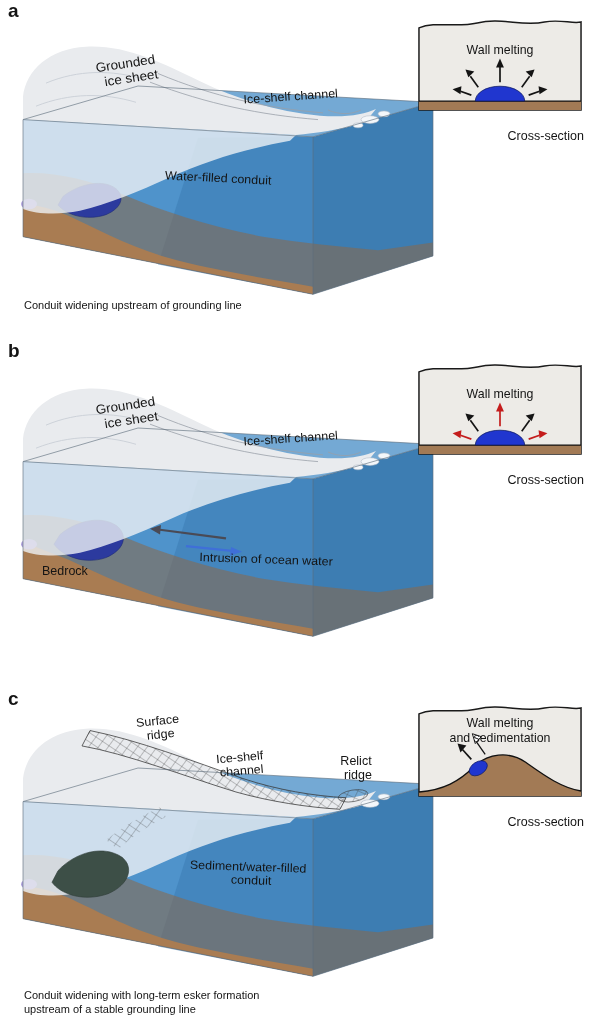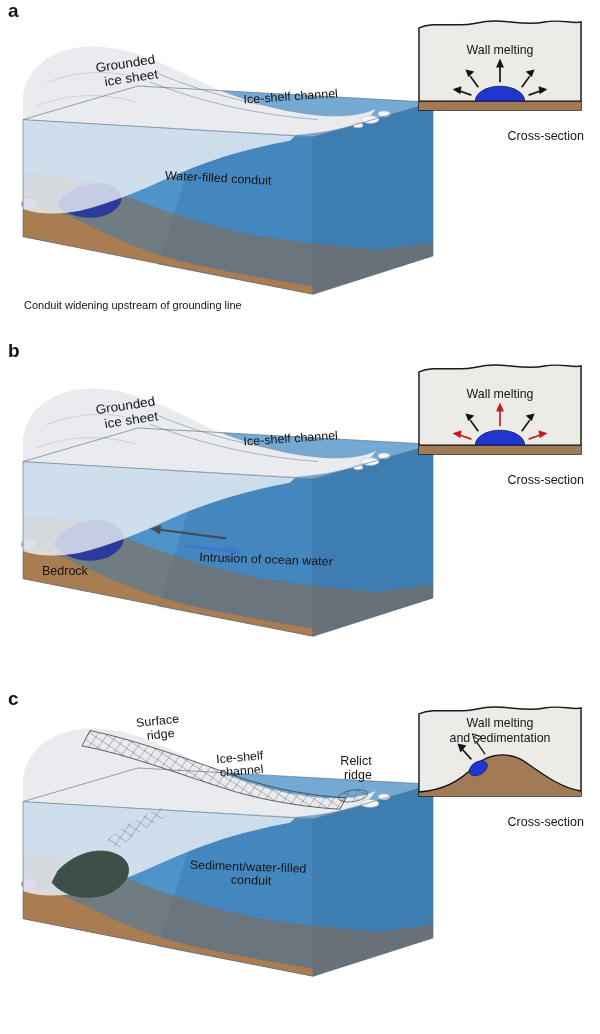--- a/index.html
+++ b/index.html
@@ -251,15 +251,19 @@
             </g>
           <line x1="70" y1="55" x2="61" y2="42" stroke="#141414" stroke-width="1.3"></line>
           <polygon points="57,34 66,37 60,44" fill="#ffffff" stroke="#141414" stroke-width="1"></polygon>
         </g>
         <text x="85" y="27" text-anchor="middle" font-size="12.5">Wall melting</text>
         <text x="85" y="42" text-anchor="middle" font-size="12.5">and sedimentation</text>
       </svg>
       <div class="inset-caption">Cross-section</div>
     </div>
 
+    <div class="caption">
+      <div>Conduit widening with long-term esker formation</div>
+      <div>upstream of a stable grounding line</div>
+    </div>
   </section>
 
 </div>
 
 </body></html>

